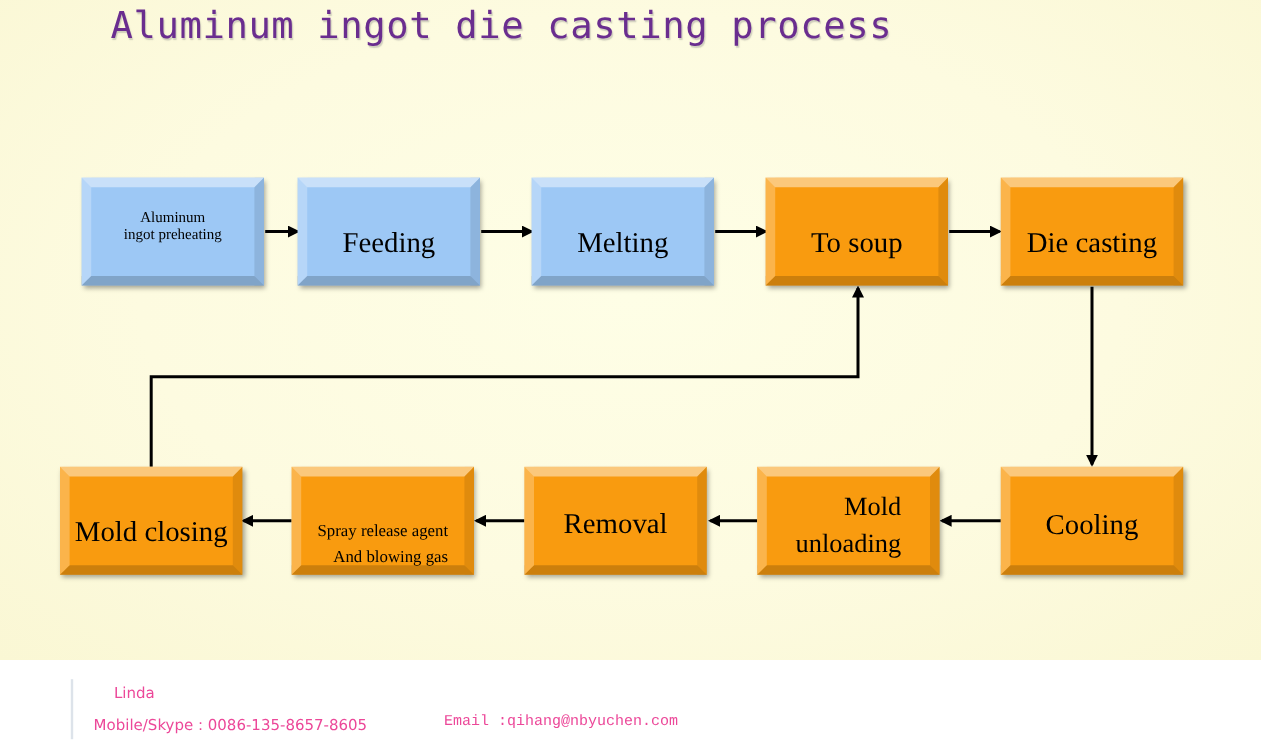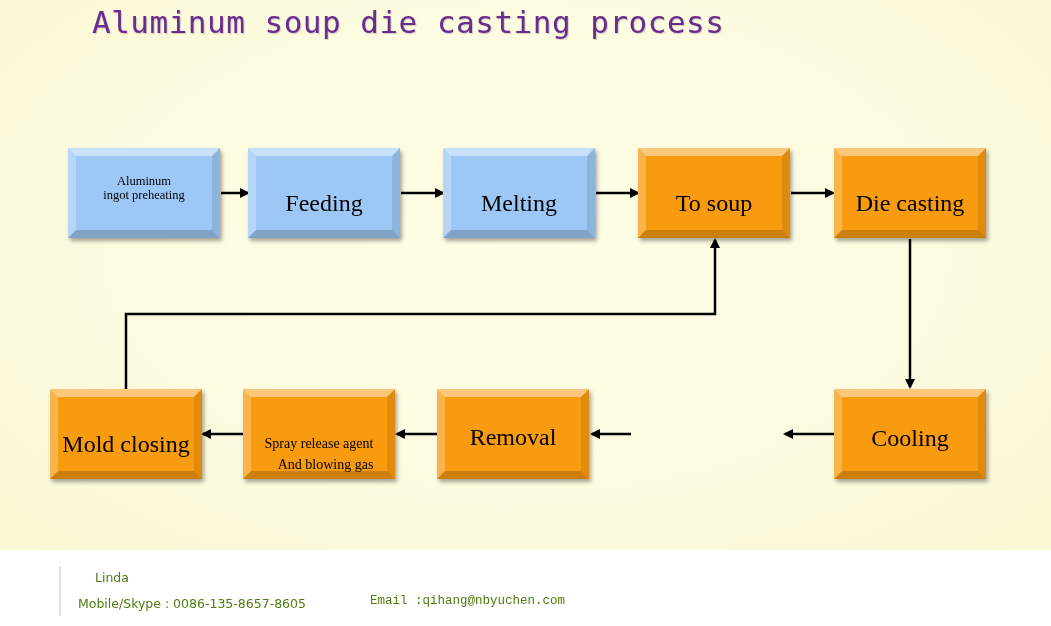--- a/index.html
+++ b/index.html
@@ -14,27 +14,27 @@
     border-top:8px solid rgba(255,255,255,0.45); border-left:8px solid rgba(255,255,255,0.25);
     border-right:8px solid rgba(0,0,0,0.10); border-bottom:8px solid rgba(0,0,0,0.18); }
   .blue { background:#9dc8f5; }
   .orange { background:#f99b0f;text-align:right; }
   .box span { position:relative; z-index:1; }
   .sm { font-size:12.5px;margin-top:39px; }
   .lg { font-size:24px; padding-top:22px; }
   .md { font-size:19px; }
   #arrows { position:absolute; left:0; top:0; }
   #footer-divider { position:absolute; left:59px; top:566px; width:2px; height:50px; background:#dde3ea; }
-  .ft { position:absolute; font-family:"DejaVu Sans", sans-serif; font-size:12.5px; color:#4d7c0f; white-space:nowrap; }
+  .ft { position:absolute; font-family:"DejaVu Sans", sans-serif; font-size:12.5px; color:#ec4899; white-space:nowrap; }
 </style>
 </head>
 <body>
 
 <div id="canvas">
-  <div id="title">Aluminum soup die casting process</div>
+  <div id="title">Aluminum ingot die casting process</div>
 
   <svg id="arrows" width="1051" height="550">
     <defs>
       <marker id="ah" markerWidth="10" markerHeight="10" refX="8" refY="5" orient="auto" markerUnits="userSpaceOnUse">
         <path d="M0,0 L10,5 L0,10 Z" fill="#000"></path>
       </marker>
     </defs>
     <line x1="221" y1="193" x2="248" y2="193" stroke="#000" stroke-width="2.5" marker-end="url(#ah)"></line>
     <line x1="401" y1="193" x2="443" y2="193" stroke="#000" stroke-width="2.5" marker-end="url(#ah)"></line>
     <line x1="596" y1="193" x2="638" y2="193" stroke="#000" stroke-width="2.5" marker-end="url(#ah)"></line>
@@ -71,20 +71,26 @@
   </div>
   <div class="box orange" style="left:243px;top:389px;width:152px;height:90px;">
     <span class="sm" style="font-size:14px;line-height:1.5;">
       <span>Spray release agent</span><br>
       <span>And blowing gas</span>
     </span>
   </div>
   <div class="box orange" style="left:437px;top:389px;width:152px;height:90px;">
     <span class="lg" style="padding-top:8px;">Removal</span>
   </div>
+  <div class="box orange" style="left:631px;top:389px;width:152px;height:90px;">
+    <span class="md" style="font-size:22px;line-height:1.4;padding-top:8px;">
+      <span>Mold</span><br>
+      <span>unloading</span>
+    </span>
+  </div>
   <div class="box orange" style="left:834px;top:389px;width:152px;height:90px;">
     <span class="lg" style="padding-top:10px;">Cooling</span>
   </div>
 </div>
 
 <div id="footer-divider"></div>
 <div class="ft" style="left:95px;top:570px;">Linda</div>
 <div class="ft" style="left:78px;top:596px;">Mobile/Skype : 0086-135-8657-8605</div>
 <div class="ft" style="left:370px;top:594px;font-family:Liberation Mono, monospace;">Email :qihang@nbyuchen.com</div>
 

